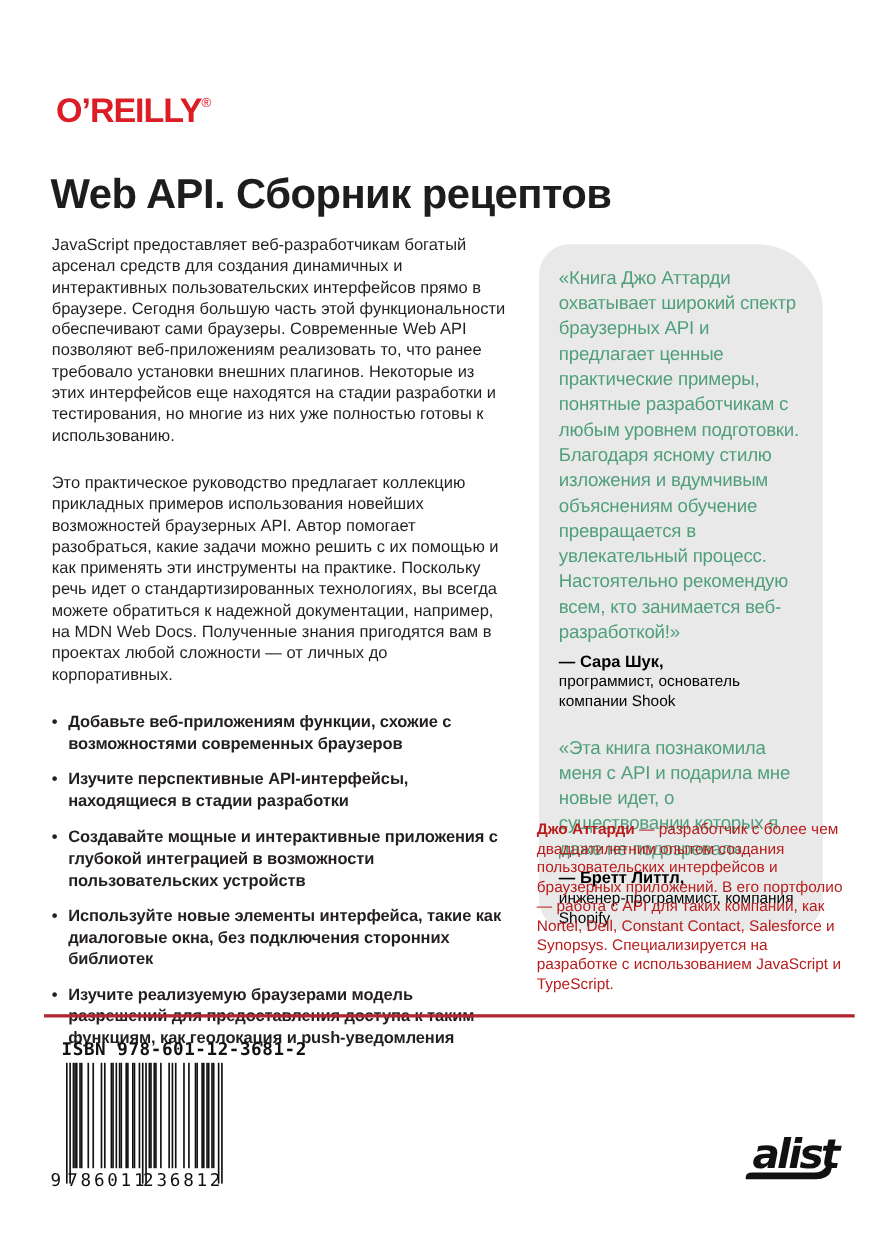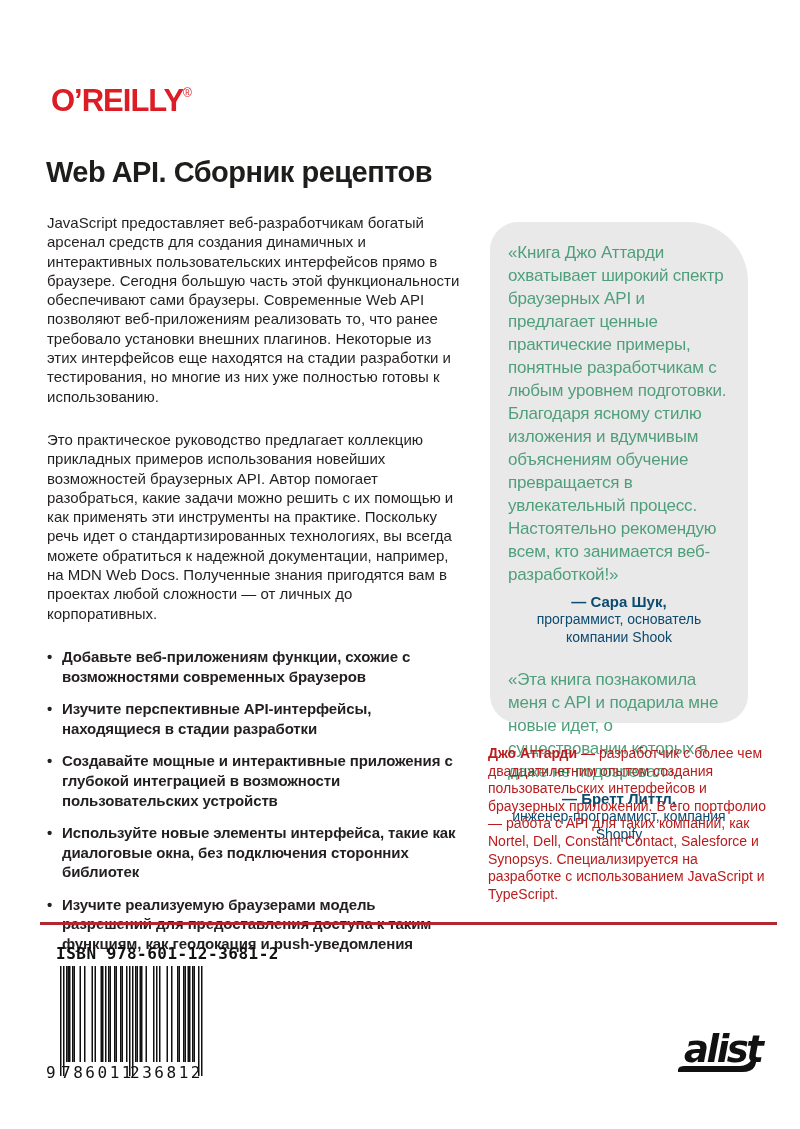--- a/index.html
+++ b/index.html
@@ -9,44 +9,44 @@
     color:#231f20; overflow:hidden;
   }
   .oreilly-logo {
     position:absolute; left:51px; top:43px;
     font-size:31px; font-weight:800; letter-spacing:-1px;
     color:#dd1d25; font-family:"Liberation Sans", sans-serif;margin-top:40px;
   }
   .oreilly-logo sup { font-size:12px; font-weight:400; vertical-align:14px; letter-spacing:0; }
   .book-title {
     position:absolute; left:46px; top:156px; width:700px;
-    font-size:29px; font-weight:bold; letter-spacing:-0.5px; color:#1d1d1b;
+    font-size:38px; font-weight:bold; letter-spacing:-0.5px; color:#1d1d1b;
   }
   .left-col {
     position:absolute; left:47px; top:213px; width:417px;
     font-size:15px; line-height:19.3px; color:#231f20;
   }
   .left-col p.para2 { margin-top:24px; }
   .feature-list { list-style:none; margin-top:24px; }
   .feature-list li {
     position:relative; padding-left:15px; margin-bottom:13px;
     font-weight:bold; line-height:19.6px; letter-spacing:-0.1px;
   }
   .feature-list li::before {
     content:"•"; position:absolute; left:0; top:0; font-weight:bold;
   }
   .quote-card {
-    position:absolute; left:490px; top:222px; width:258px; height:501px;
+    position:absolute; left:490px; top:222px; width:258px; height:624px;
     background:#e9e9e9; border-radius:28px 60px 28px 28px;
     padding:19px 18px 0 18px;
   }
   .quote-text {
     color:#4f9f7c; font-size:17px; line-height:23px; letter-spacing:-0.2px;
   }
-  .quote-attrib { text-align:center; margin-top:7px; color:#0c4a6e; }
+  .quote-attrib { text-align:left; margin-top:7px; color:#000000; }
   .quote-attrib .q-author { font-weight:bold; font-size:15px; line-height:18px; }
   .quote-attrib .q-role { font-size:14px; line-height:17.5px; }
   .quote-block + .quote-block { margin-top:22px; }
   .author-bio {
     position:absolute; left:488px; top:745px; width:286px;
     font-size:14px; line-height:17.6px; color:#b91c1c;
   }
   .author-bio .bio-name { font-weight:bold; }
   .red-rule {
     position:absolute; left:40px; top:922px; width:737px; height:3px;

